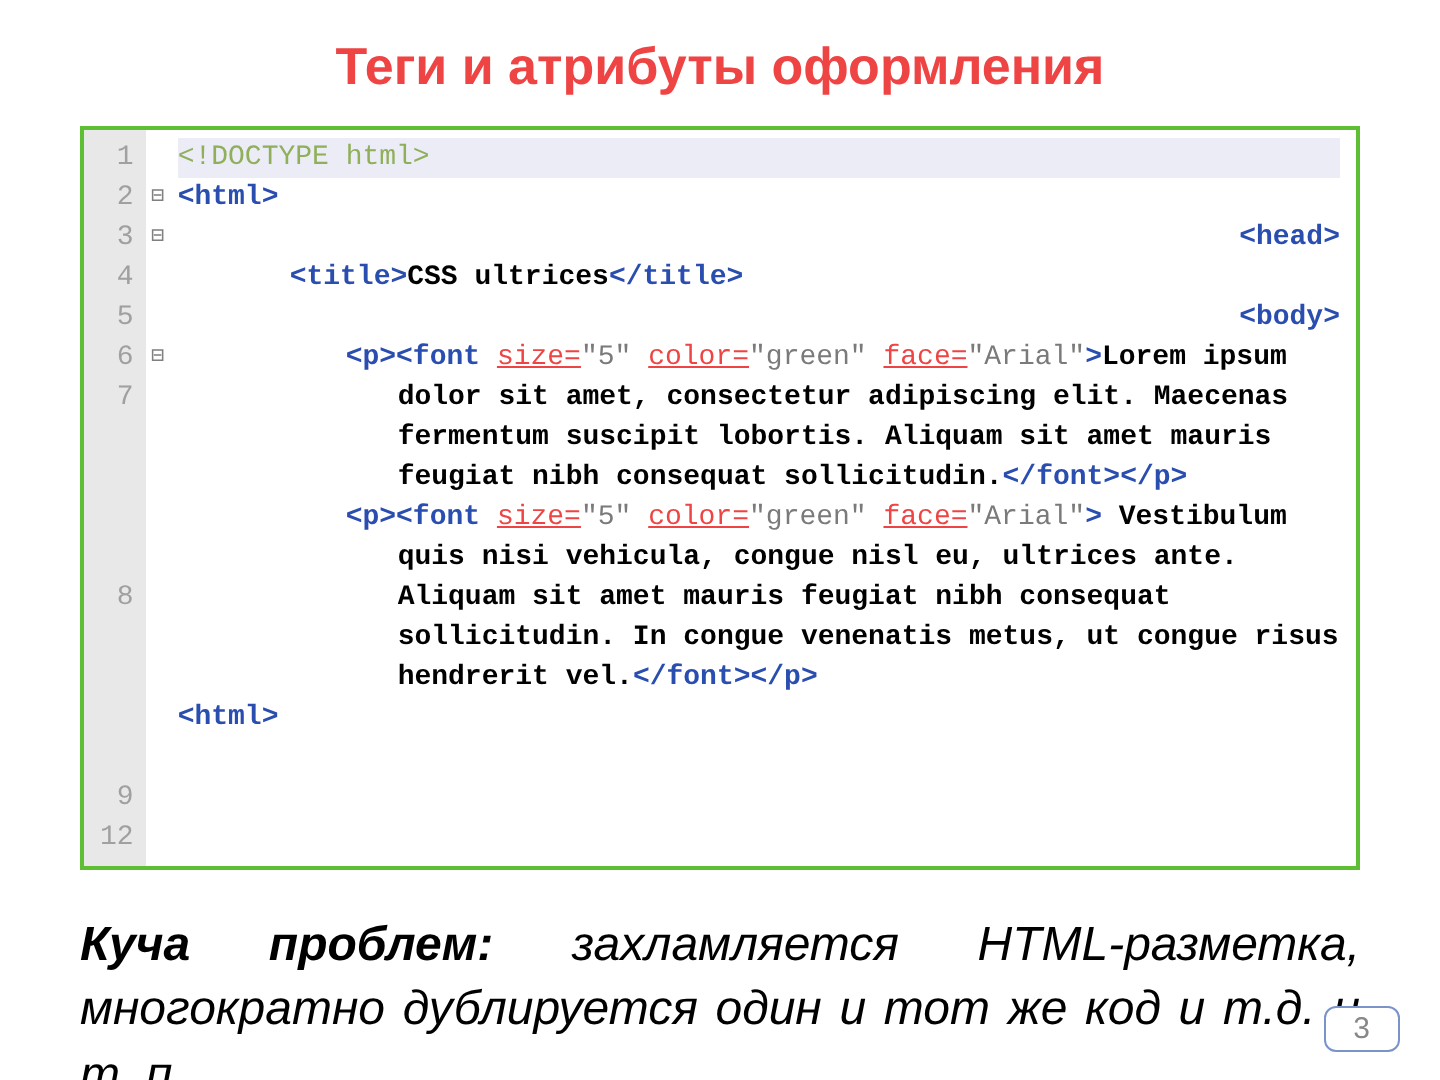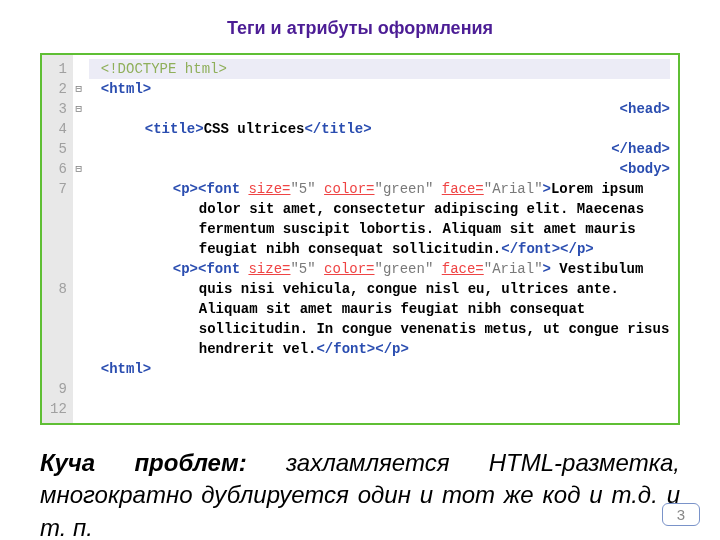--- a/index.html
+++ b/index.html
@@ -8,22 +8,22 @@
     width: 720px;
     height: 540px;
     font-family: Arial, sans-serif;
     background: #fff;
     position: relative;
     padding: 18px 40px 0 40px;
   }
   .title {
     text-align: center;
     font-weight: bold;
-    font-size: 18px;
-    color: #4c1d95;
+    font-size: 26px;
+    color: #ef4444;
     margin-bottom: 14px;
   }
   .code-panel {
     border: 2px solid #5fbf34;
     background: #fff;
     display: flex;
     font-family: Consolas, "Courier New", monospace;
     font-size: 14px;
     line-height: 20px;
   }
@@ -52,21 +52,21 @@
     color: #000;
     font-weight: bold;
   }
   .code-body .row { min-height: 20px; white-space: pre-wrap; word-wrap: break-word; }
   .hl { background: #ececf6; }
   .c-comment { color: #8faf5a; font-weight: normal; }
   .c-tag     { color: #2a4db0; font-weight: bold; }
   .c-attr    { color: #ef4444; font-weight: normal; text-decoration: underline; }
   .c-val     { color: #7a7a7a; font-weight: normal; }
   .c-text    { color: #000; font-weight: bold; }
-  .c-indent0 { padding-left: 12px; }
+  .c-indent0 { padding-left: 0; }
   .c-indent1 { padding-left: 28px; text-align: right; }
   .c-indent2 { padding-left: 56px; }
   .wraphang { padding-left: 110px; text-indent: -26px; }
 
   .caption {
     margin-top: 22px;
     font-size: 24px;
     font-style: italic;
     color: #000;
     text-align: justify;
@@ -119,21 +119,20 @@
     <div class="tall"></div>
     <div></div>
     <div></div>
   </div>
 
   <div class="code-body">
     <div class="row hl c-indent0"><span class="c-comment">&lt;!DOCTYPE html&gt;</span></div>
     <div class="row c-indent0"><span class="c-tag">&lt;html&gt;</span></div>
     <div class="row c-indent1"><span class="c-tag">&lt;head&gt;</span></div>
     <div class="row c-indent2"><span class="c-tag">&lt;title&gt;</span><span class="c-text">CSS ultrices</span><span class="c-tag">&lt;/title&gt;</span></div>
-    <div class="row c-indent1"><span class="c-tag">&lt;/head&gt;</span></div>
     <div class="row c-indent1"><span class="c-tag">&lt;body&gt;</span></div>
 
     <div class="row wraphang"><span class="c-tag">&lt;p&gt;</span><span class="c-tag">&lt;font</span><span> </span><span class="c-attr">size=</span><span class="c-val">"5"</span><span> </span><span class="c-attr">color=</span><span class="c-val">"green"</span><span> </span><span class="c-attr">face=</span><span class="c-val">"Arial"</span><span class="c-tag">&gt;</span><span class="c-text">Lorem ipsum dolor sit amet, consectetur adipiscing elit. Maecenas fermentum suscipit lobortis. Aliquam sit amet mauris feugiat nibh consequat sollicitudin.</span><span class="c-tag">&lt;/font&gt;</span><span class="c-tag">&lt;/p&gt;</span></div>
 
     <div class="row wraphang"><span class="c-tag">&lt;p&gt;</span><span class="c-tag">&lt;font</span><span> </span><span class="c-attr">size=</span><span class="c-val">"5"</span><span> </span><span class="c-attr">color=</span><span class="c-val">"green"</span><span> </span><span class="c-attr">face=</span><span class="c-val">"Arial"</span><span class="c-tag">&gt;</span><span class="c-text"> Vestibulum quis nisi vehicula, congue nisl eu, ultrices ante. Aliquam sit amet mauris feugiat nibh consequat sollicitudin. In congue venenatis metus, ut congue risus hendrerit vel.</span><span class="c-tag">&lt;/font&gt;</span><span class="c-tag">&lt;/p&gt;</span></div>
 
     <div class="row c-indent0"><span class="c-tag">&lt;html&gt;</span></div>
   </div>
 </div>
 

